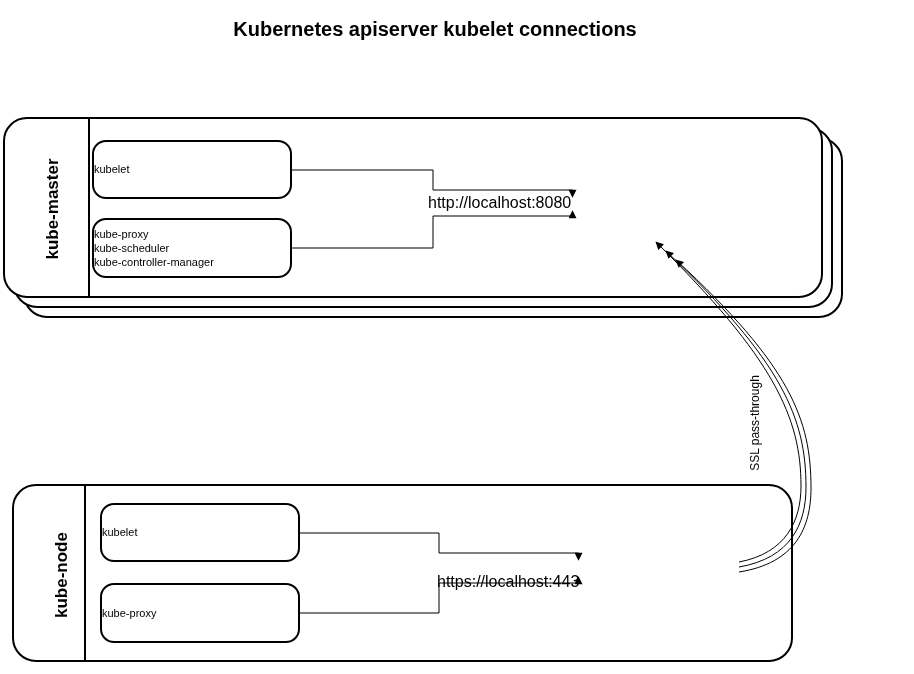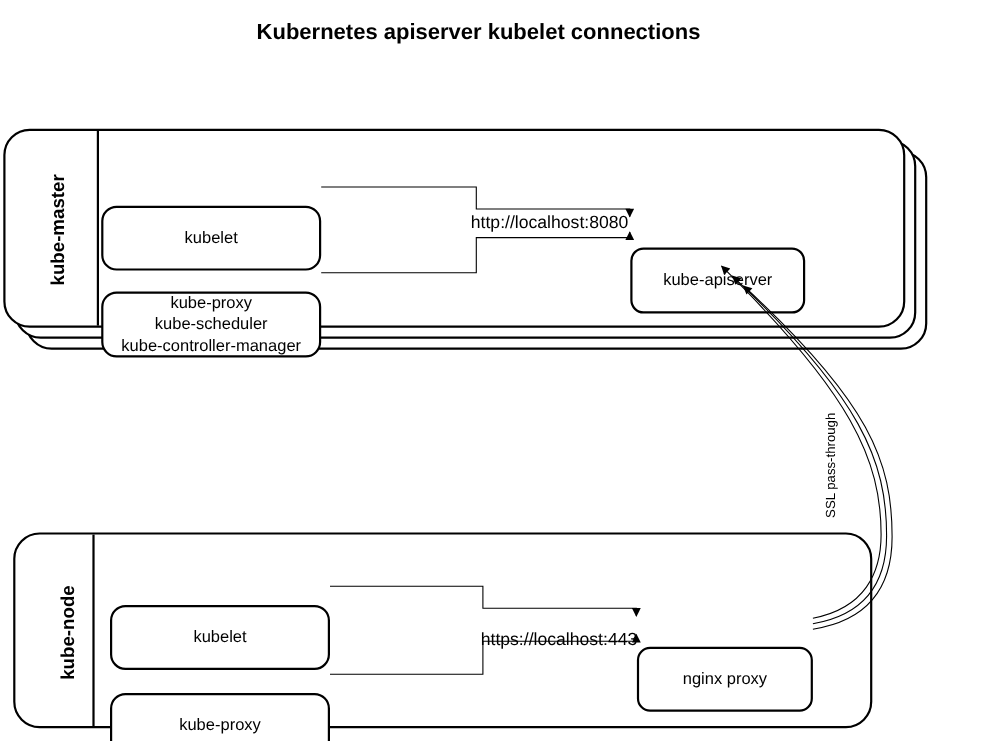--- a/index.html
+++ b/index.html
@@ -46,26 +46,25 @@
     transform: rotate(-90deg);
     white-space: nowrap;
   }
   .node-box {
     position: absolute;
     background: #ffffff;
     border: 2px solid #000000;
     border-radius: 14px;
     display: flex;
     flex-direction: column;
-    align-items: center;
+    align-items: flex-start;
     justify-content: center;
-    font-size: 15px;
+    font-size: 11px;
     text-align: center;
     line-height: 1.3;
-    margin-top: 47px;
   }
   .edge-label {
     position: absolute;
     font-size: 16px;
     text-align: center;
     white-space: nowrap;
   }
   .ssl-label {
     position: absolute;
     left: 695px;
@@ -105,42 +104,36 @@
   <div class="node-box" style="left:92px; top:140px; width:200px; height:59px;">
     <span>kubelet</span>
   </div>
 
   <div class="node-box" style="left:92px; top:218px; width:200px; height:60px;">
     <span>kube-proxy</span>
     <span>kube-scheduler</span>
     <span>kube-controller-manager</span>
   </div>
 
-  <div class="node-box" style="left:573px; top:178px; width:159px; height:60px; border-radius:12px;">
-    <span>kube-apiserver</span>
-  </div>
 
   <div class="edge-label" style="left:428px; top:194px; width:140px;">http://localhost:8080</div>
 
   <div class="container-rect" style="left:12px; top:484px; width:781px; height:178px;">
     <div class="divider" style="left:70px;"></div>
     <div class="vlabel" style="left:-42px; top:78px;">kube-node</div>
   </div>
 
   <div class="node-box" style="left:100px; top:503px; width:200px; height:59px;">
     <span>kubelet</span>
   </div>
 
   <div class="node-box" style="left:100px; top:583px; width:200px; height:60px;">
     <span>kube-proxy</span>
   </div>
 
-  <div class="node-box" style="left:579px; top:541px; width:160px; height:59px; border-radius:12px;">
-    <span>nginx proxy</span>
-  </div>
 
   <div class="edge-label" style="left:437px; top:558px; width:140px;margin-top:15px;">https://localhost:443</div>
 
   <div class="ssl-label">SSL pass-through</div>
 
   <svg class="overlay" viewBox="0 0 914 674" xmlns="http://www.w3.org/2000/svg">
     <defs>
       <marker id="arrow" viewBox="0 0 10 10" refX="9" refY="5" markerWidth="10" markerHeight="8" markerUnits="userSpaceOnUse" orient="auto">
         <path d="M0,0 L10,5 L0,10 Z" fill="#000000"></path>
       </marker>

